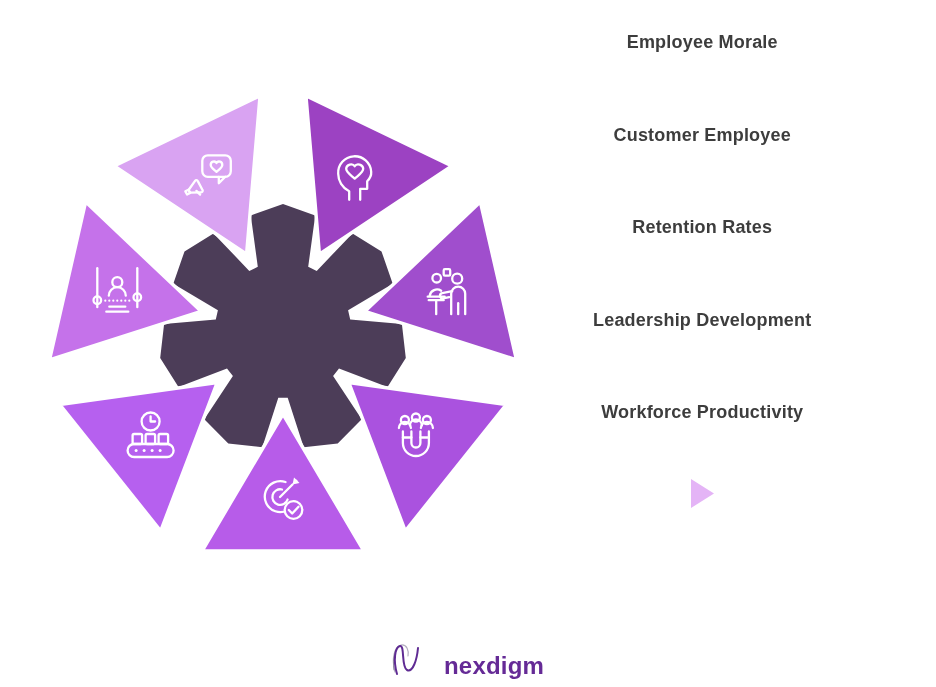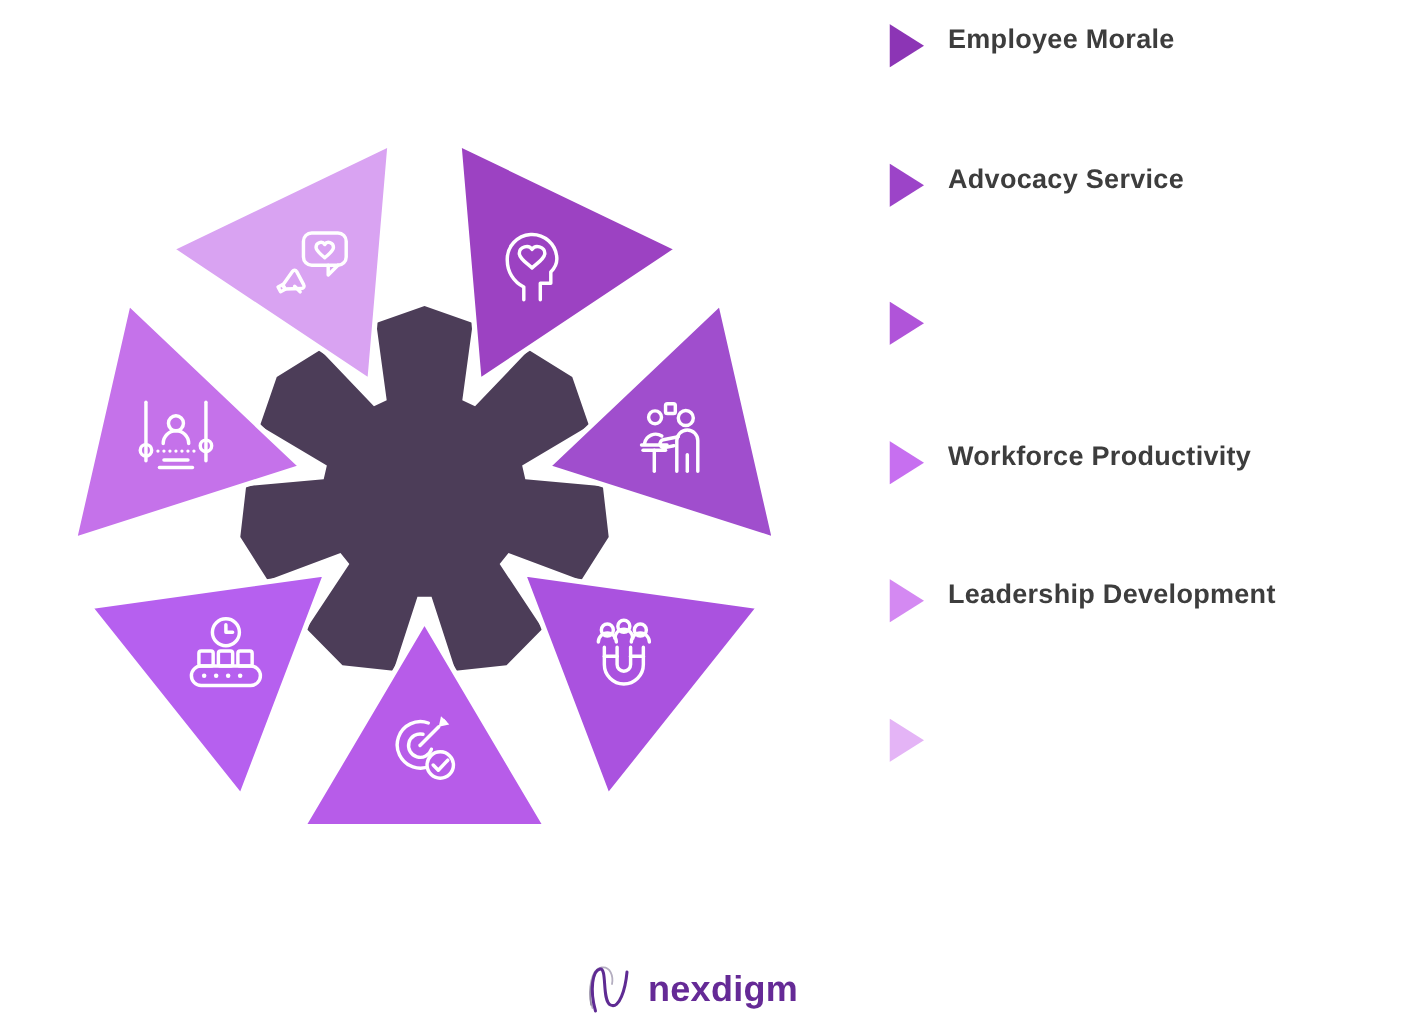--- a/index.html
+++ b/index.html
@@ -8,23 +8,23 @@
     background:#ffffff;
     font-family:"Liberation Sans", sans-serif;
   }
   #diagram{position:absolute;left:0;top:0;}
   .petal-shape{stroke:#fff;stroke-width:3.5;stroke-linejoin:round;}
   .petal-icon path,.petal-icon circle,.petal-icon rect{
     fill:none;stroke:#fff;stroke-width:2.3;stroke-linecap:round;stroke-linejoin:round;
   }
   .petal-icon .fill-white{fill:#fff;stroke:none;}
   .legend{position:absolute;left:593px;top:16px;display:flex;flex-direction:column;gap:62.5px;}
-  .legend-row{display:flex;gap:16px;height:30px;}
+  .legend-row{display:flex;align-items:center;gap:16px;height:30px;flex-direction:column;}
   .legend-label{font-size:18px;font-weight:bold;color:#3d3d3d;letter-spacing:.2px;white-space:nowrap;}
-  .brand{position:absolute;left:388px;top:640px;display:flex;align-items:center;gap:6px;}
+  .brand{position:absolute;left:388px;top:640px;display:flex;align-items:flex-end;gap:18px;}
   .brand-text{font-size:24px;font-weight:bold;color:#652a96;letter-spacing:.2px;}
   .brand-mark path{fill:none;stroke-linecap:round;}
 </style>
 </head>
 <body>
 
 <svg id="diagram" width="936" height="687" viewBox="0 0 936 687">
   <polygon id="center-gear" points="387.5,386.9 339.0,368.6 333.1,376.0 361.7,419.2 337.7,443.5 303.7,447.2 287.7,397.8 278.3,397.8 262.3,447.2 228.3,443.5 204.3,419.2 232.9,376.0 227.0,368.6 178.5,386.9 160.2,358.0 164.1,324.1 215.8,319.5 217.9,310.3 173.3,283.8 184.5,251.4 213.5,233.4 249.3,270.9 257.8,266.8 250.8,215.4 283.0,204.0 315.2,215.4 308.2,266.8 316.7,270.9 352.5,233.4 381.5,251.4 392.7,283.8 348.1,310.3 350.2,319.5 401.9,324.1 405.8,358.0" fill="#4c3d58"></polygon>
 
   <g class="petal">
@@ -136,38 +136,39 @@
   <div class="legend-row">
     <svg width="23" height="29" viewBox="0 0 23 29">
         <polygon points="0,0 23,14.5 0,29" fill="#8c35b5"></polygon>
       </svg>
     <span class="legend-label">Employee Morale</span>
   </div>
   <div class="legend-row">
     <svg width="23" height="29" viewBox="0 0 23 29">
         <polygon points="0,0 23,14.5 0,29" fill="#9c44c8"></polygon>
       </svg>
-    <span class="legend-label">Advocacy Service</span>
+    <span class="legend-label">Customer Employee</span>
   </div>
   <div class="legend-row">
     <svg width="23" height="29" viewBox="0 0 23 29">
         <polygon points="0,0 23,14.5 0,29" fill="#b054d9"></polygon>
       </svg>
+    <span class="legend-label">Retention Rates</span>
+  </div>
+  <div class="legend-row">
+    <svg width="23" height="29" viewBox="0 0 23 29">
+        <polygon points="0,0 23,14.5 0,29" fill="#d489f2"></polygon>
+      </svg>
+    <span class="legend-label">Leadership Development</span>
   </div>
   <div class="legend-row">
     <svg width="23" height="29" viewBox="0 0 23 29">
         <polygon points="0,0 23,14.5 0,29" fill="#c76ff0"></polygon>
       </svg>
     <span class="legend-label">Workforce Productivity</span>
-  </div>
-  <div class="legend-row">
-    <svg width="23" height="29" viewBox="0 0 23 29">
-        <polygon points="0,0 23,14.5 0,29" fill="#d489f2"></polygon>
-      </svg>
-    <span class="legend-label">Leadership Development</span>
   </div>
   <div class="legend-row">
     <svg width="23" height="29" viewBox="0 0 23 29">
         <polygon points="0,0 23,14.5 0,29" fill="#e4b4f6"></polygon>
       </svg>
   </div>
 </div>
 
 <div class="brand">
   <svg class="brand-mark" width="38" height="40" viewBox="0 0 38 40">

